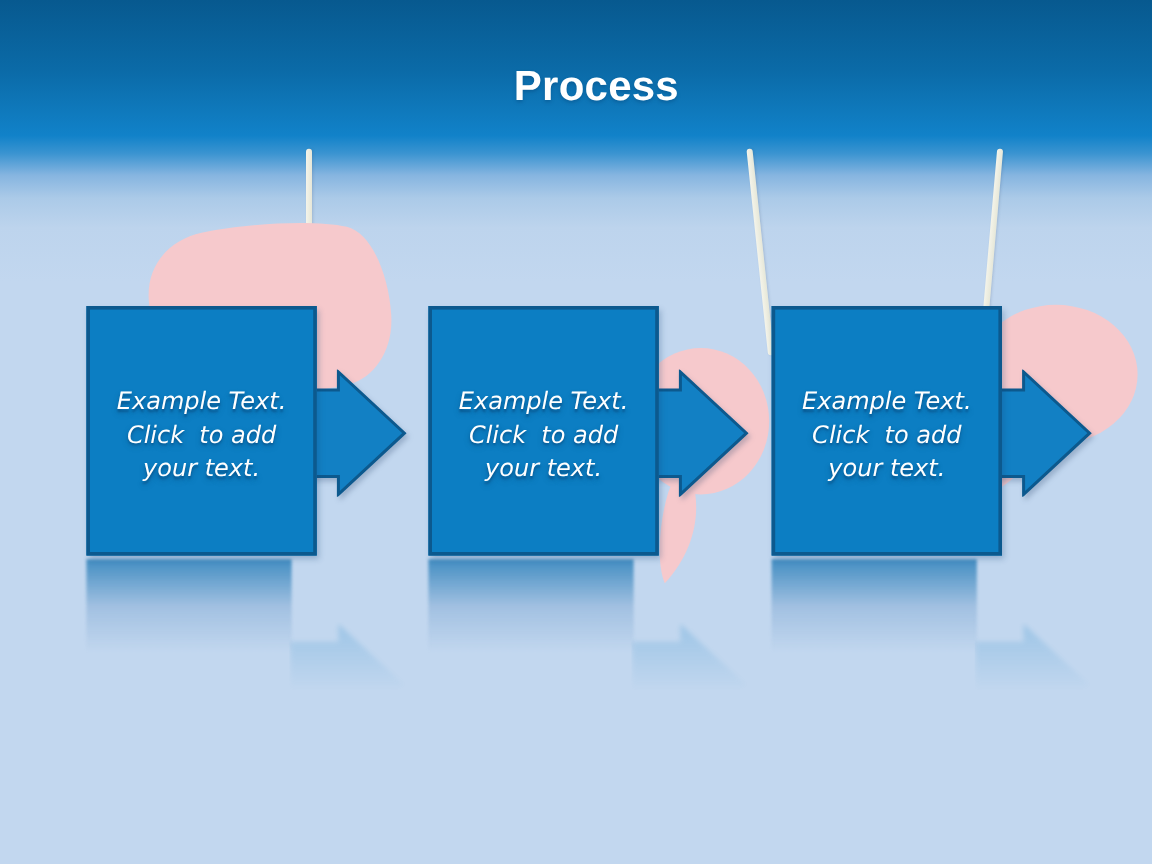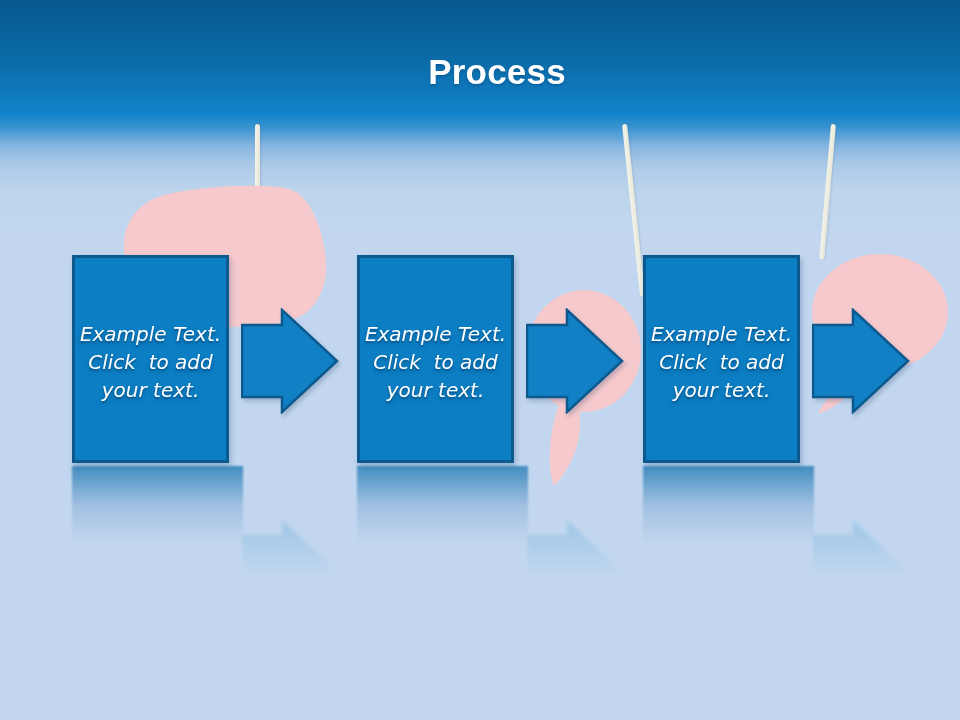--- a/index.html
+++ b/index.html
@@ -33,21 +33,21 @@
     position:absolute;width:5px;border-radius:3px;
     background:linear-gradient(90deg,#F4F4EA,var(--string,#E6E7D8));
     box-shadow:1px 0 2px rgba(60,80,110,.18);
     transform-origin:top center;
   }
   .blob-layer{position:absolute;left:0;top:0;}
   .blob{fill:var(--blob_pink,#F6C9CC);}
   .unit{position:absolute;top:255px;width:280px;height:330px;}
   .box{
     position:absolute;left:0;top:0;
-    width:157px;height:208px;box-sizing:border-box;
+    width:192px;height:208px;box-sizing:border-box;
     background:var(--box_fill,#0C7EC3);
     border:3px solid var(--box_border,#0C598E);
     box-shadow:2px 3px 5px rgba(20,70,120,.28);
     display:flex;flex-direction:column;justify-content:center;align-items:center;
     padding-top:6px;
     z-index:3;
   }
   .box-line{
     font-family:"DejaVu Sans",sans-serif;
     font-style:italic;font-size:20px;line-height:28px;

